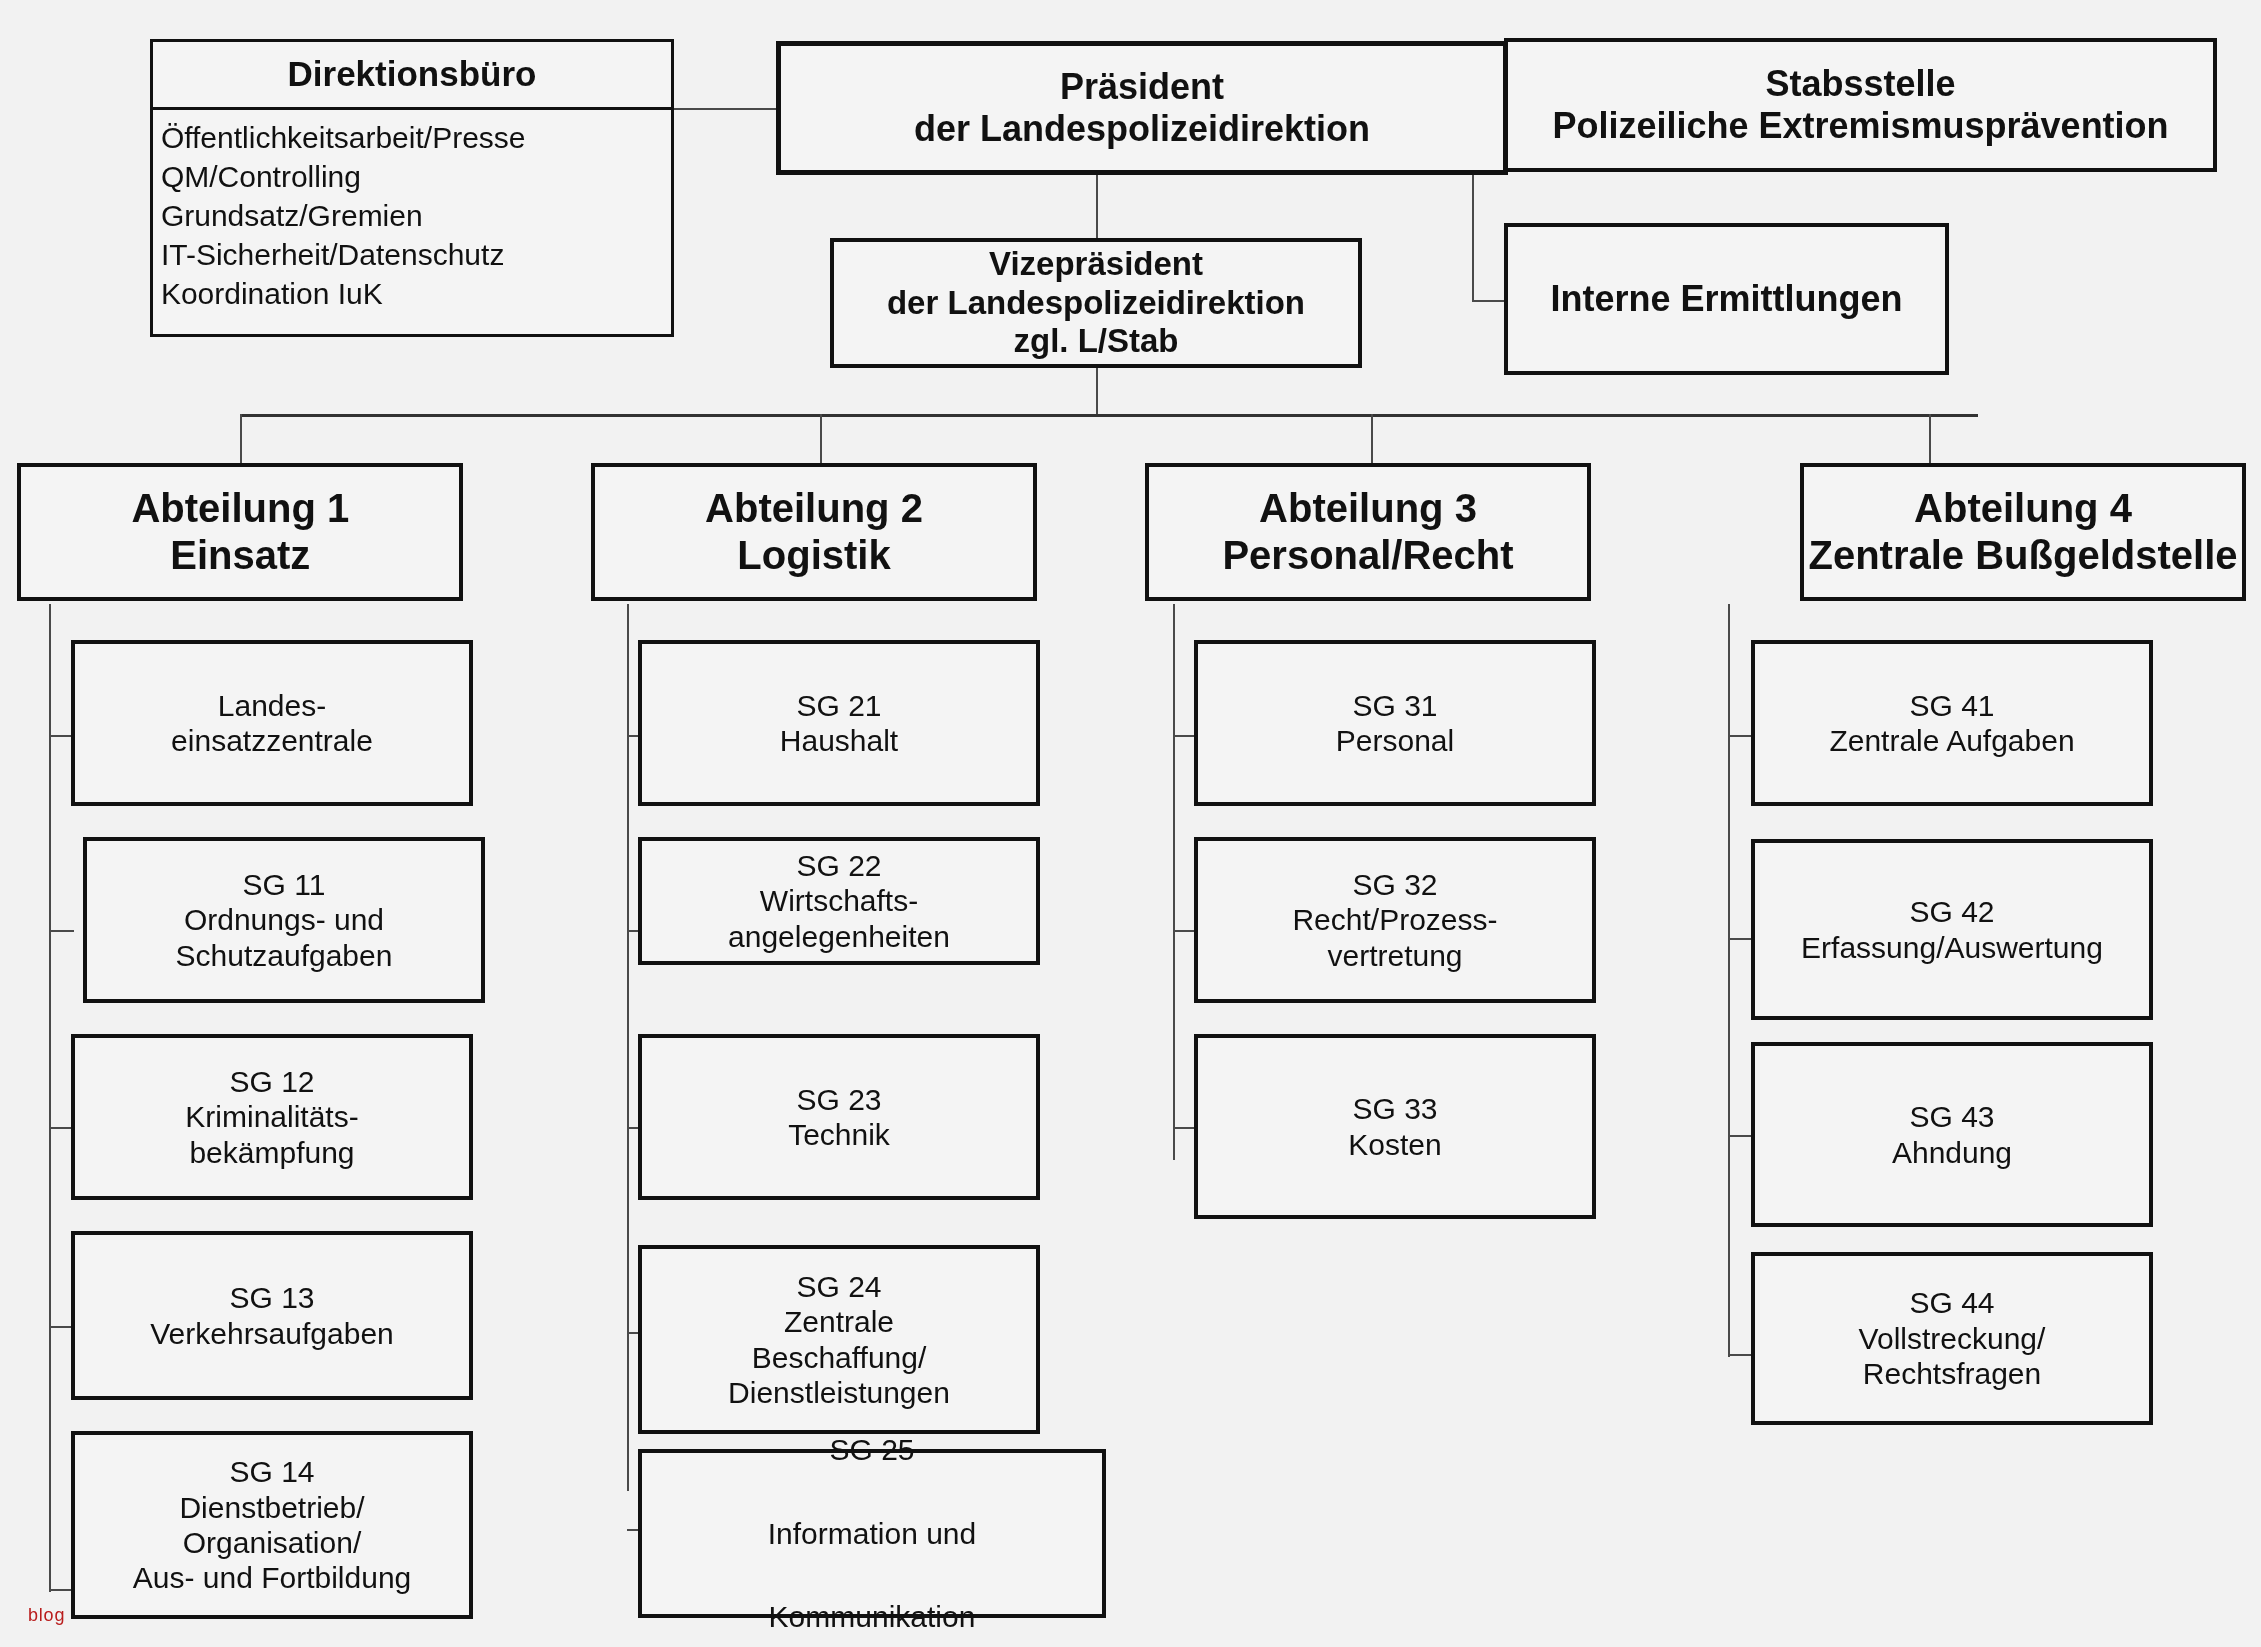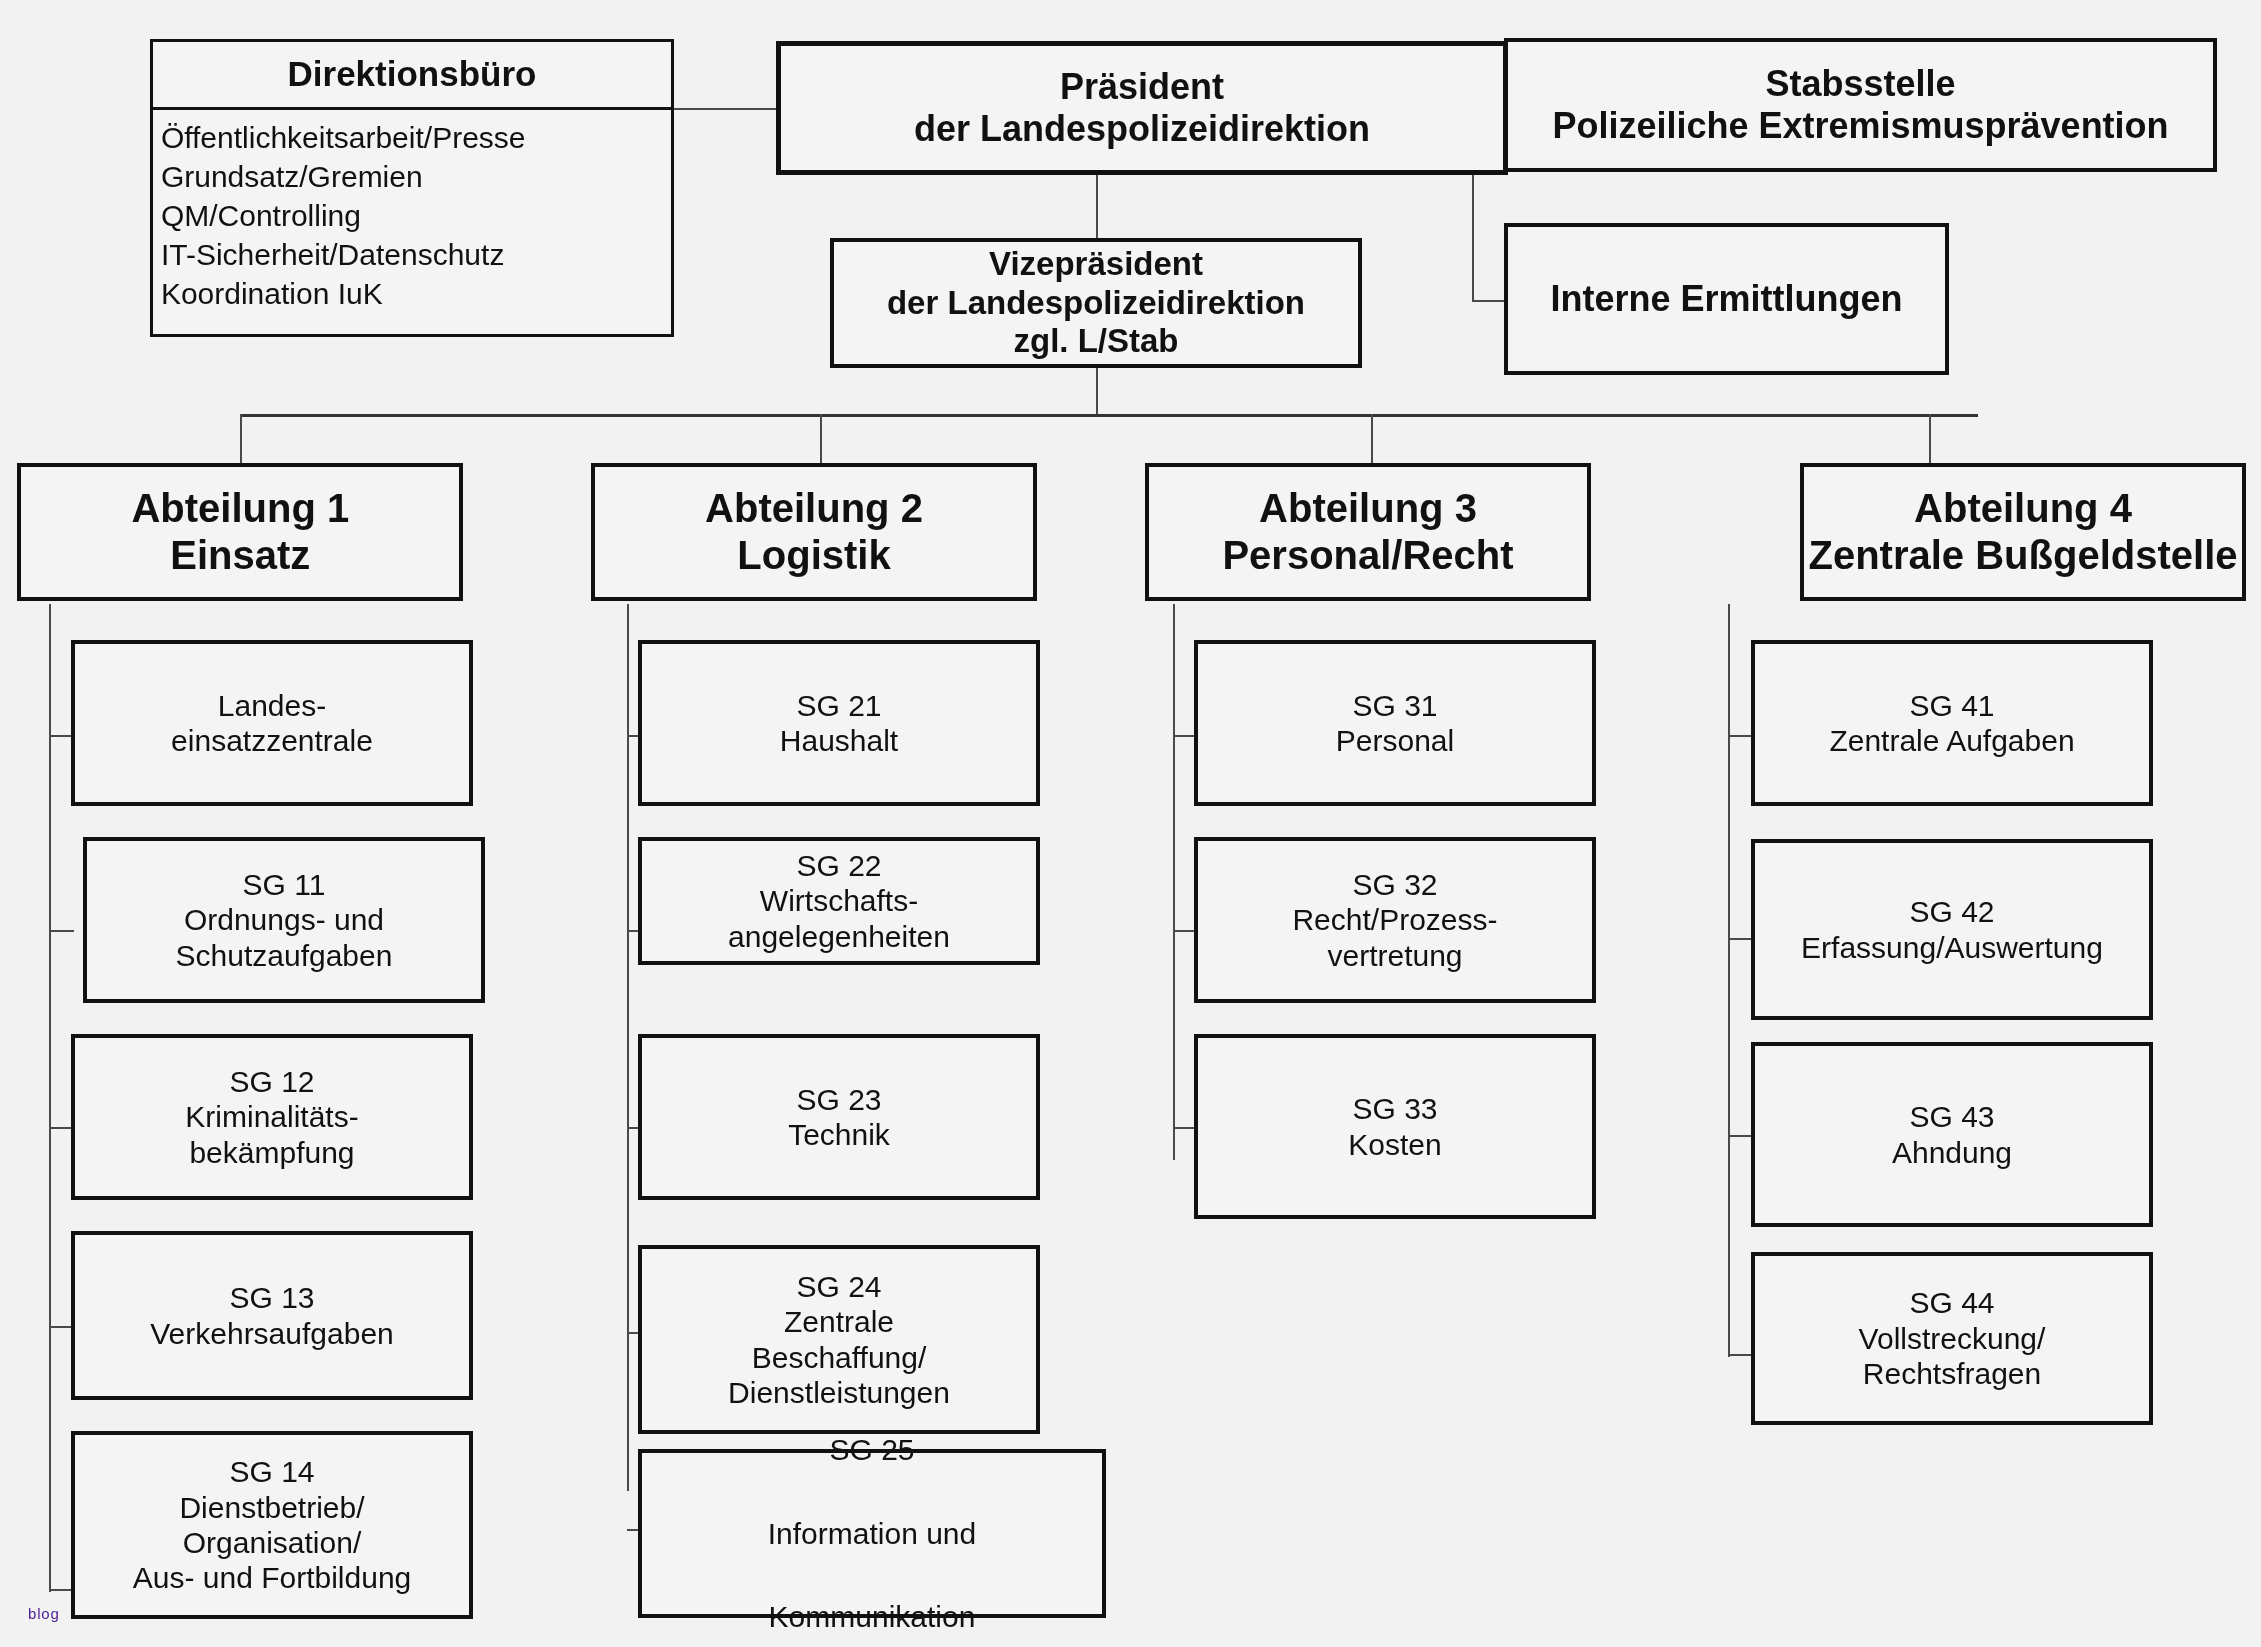--- a/index.html
+++ b/index.html
@@ -66,22 +66,22 @@
     background: #4a4a4a;
   }
   .ln.h { height: 2.4px; }
   .ln.v { width: 2.4px; }
   .ln.bus { background: #333333; }
 
   .watermark {
     position: absolute;
     left: 28px;
     top: 1605px;
-    font-size: 15px;
-    color: #4c1d95;
+    font-size: 18px;
+    color: #b91c1c;
     letter-spacing: 0.8px;
   }
 </style>
 </head>
 <body>
 
 <div id="chart-root">
 
   <div class="ln h" style="left:674px; top:108px; width:102px;"></div>
 
@@ -126,22 +126,22 @@
   <div class="ln v" style="left:1728px; top:604px; height:753px;"></div>
   <div class="ln h" style="left:1728px; top:735px; width:25px;"></div>
   <div class="ln h" style="left:1728px; top:938px; width:25px;"></div>
   <div class="ln h" style="left:1728px; top:1135px; width:25px;"></div>
   <div class="ln h" style="left:1728px; top:1354px; width:25px;"></div>
 
   <div class="box" id="direktionsbuero" style="left:150px; top:39px; width:524px; height:298px;">
     <div class="db-title">Direktionsbüro</div>
     <div class="db-list">
       <span class="lbl">Öffentlichkeitsarbeit/Presse</span>
+      <span class="lbl">QM/Controlling</span>
       <span class="lbl">Grundsatz/Gremien</span>
-      <span class="lbl">QM/Controlling</span>
       <span class="lbl">IT-Sicherheit/Datenschutz</span>
       <span class="lbl">Koordination IuK</span>
     </div>
   </div>
 
   <div class="box thick node-top" style="left:776px; top:41px; width:732px; height:134px;">
     <span class="lbl">Präsident</span>
     <span class="lbl">der Landespolizeidirektion</span>
   </div>
 

